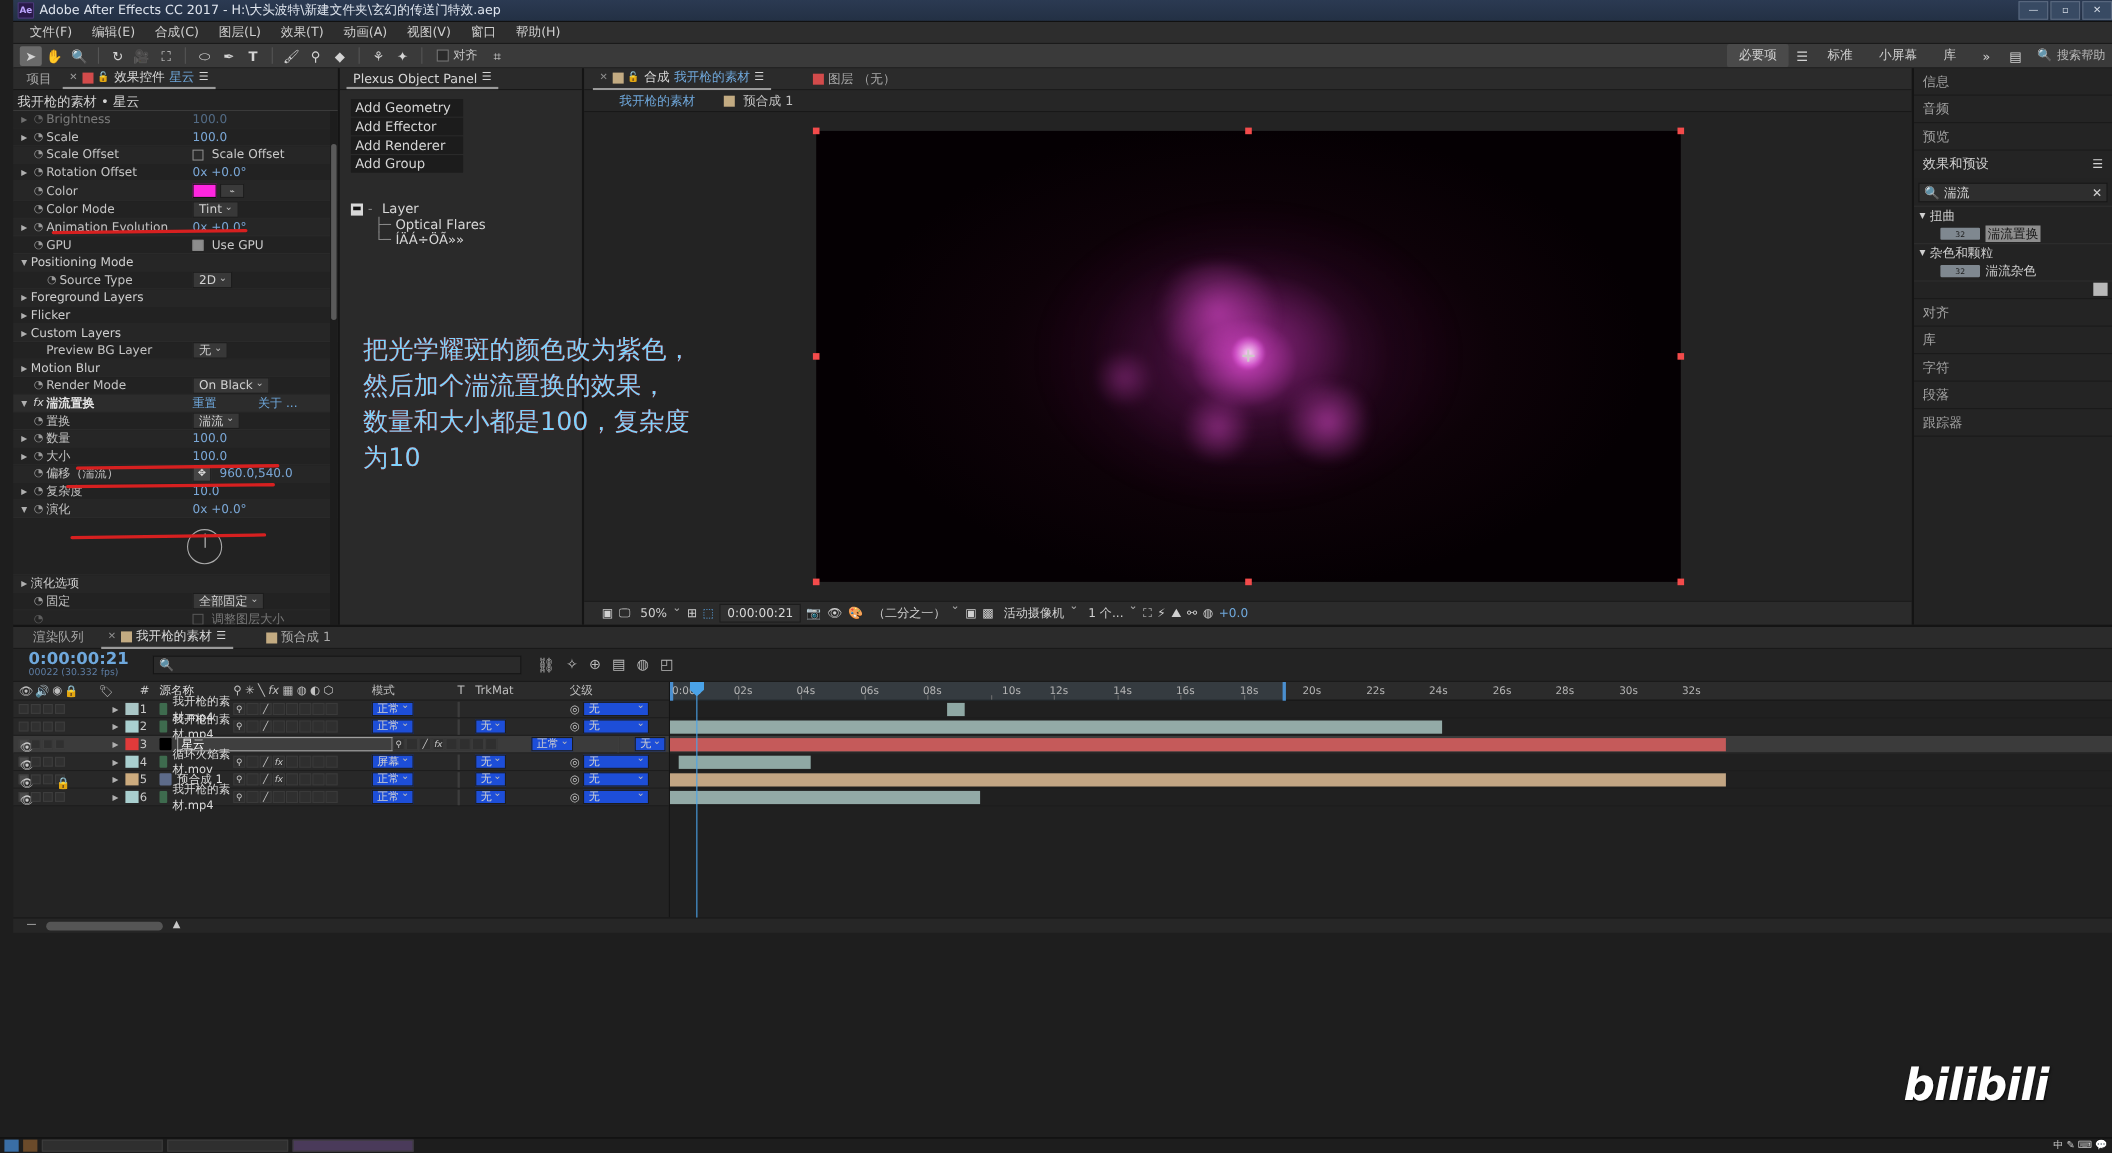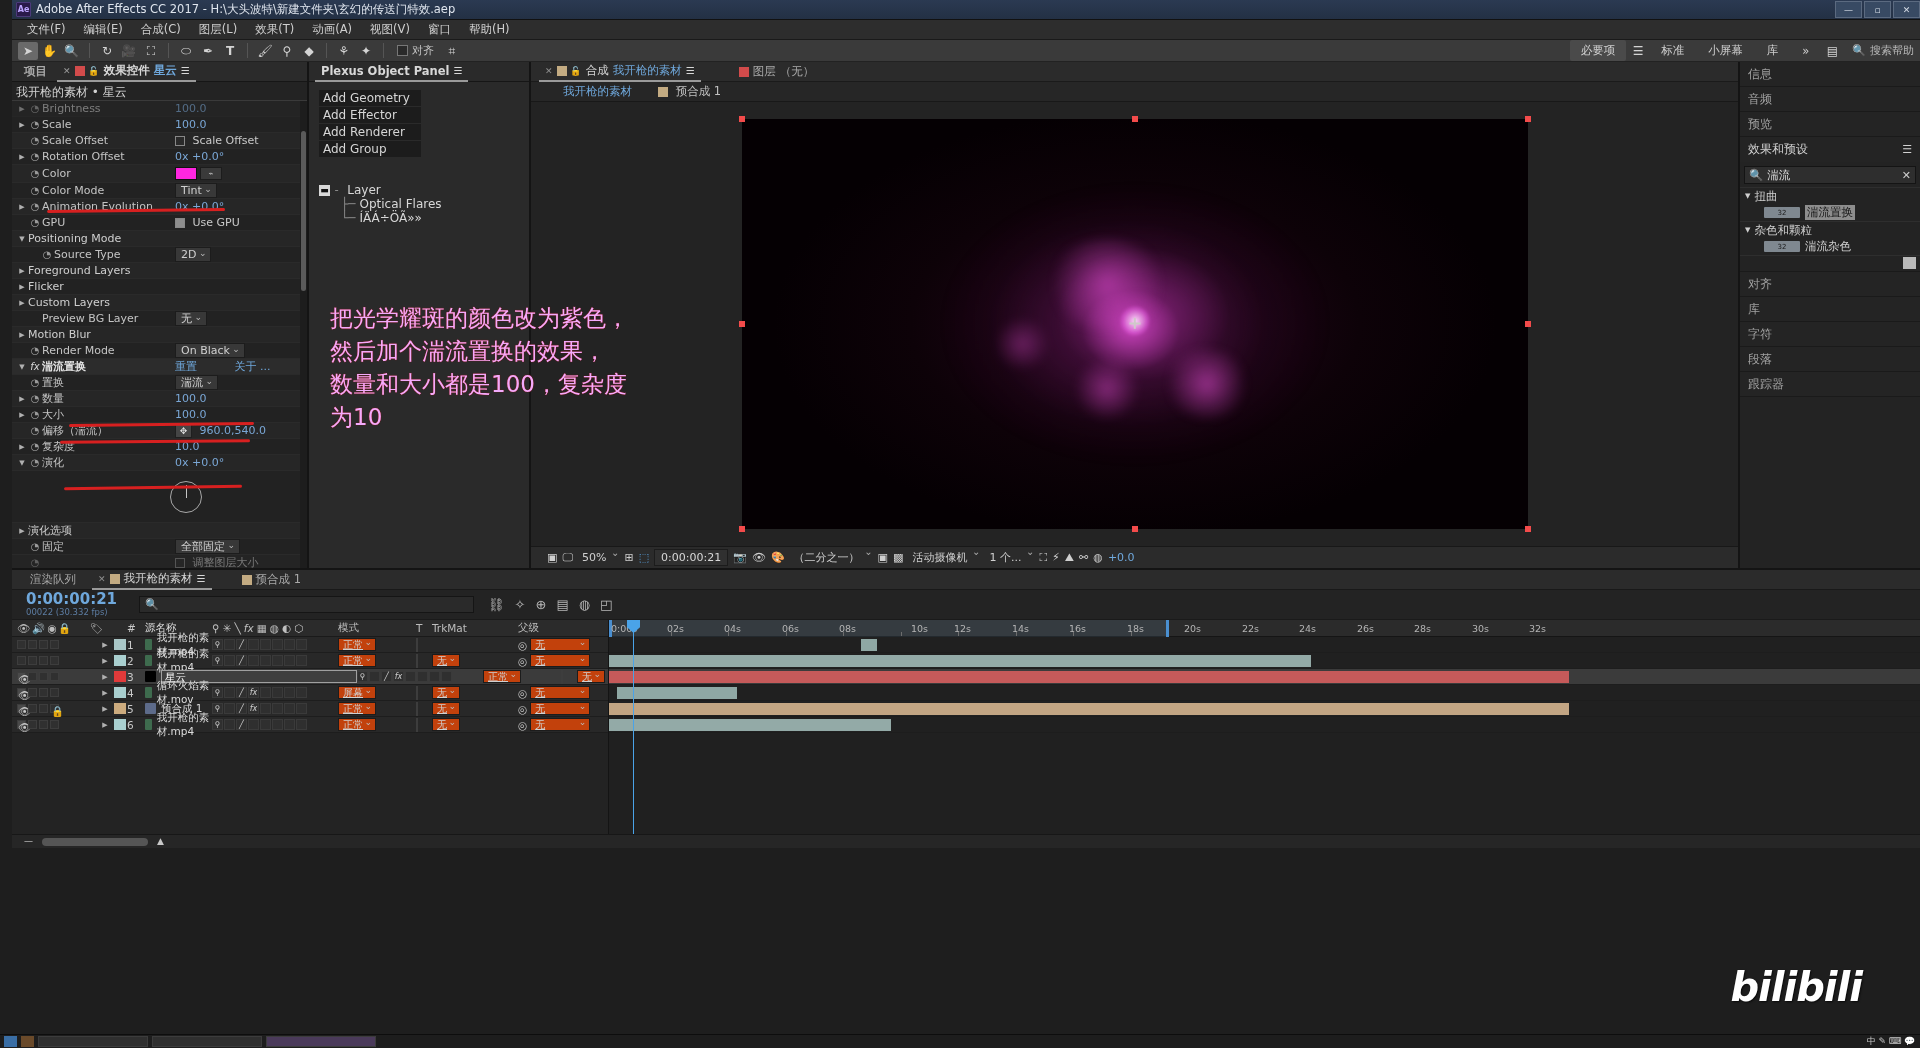--- a/index.html
+++ b/index.html
@@ -71,24 +71,23 @@
     display: flex; align-items: center; gap: 4px; margin-left: 8px;
     color: #b8b8b8; font-size: 11px;
   }
 
   
   .main { position: relative; height: 506px; background: #1e1e1e; display: flex; }
 
   
   .panel { background: #232323; border-right: 2px solid #141414; }
   .ptabs {
-    height: 20px; background: #2b2b2b; display: flex; align-items: center;
+    height: 20px; background: #2b2b2b; display: flex; 
     font-size: 11.5px; border-bottom: 1px solid #161616; padding-left: 6px;
     gap: 4px;
-    font-weight: bold;
   }
   .ptab { padding: 2px 6px; color: #a9a9a9; display: flex; align-items: center; gap: 4px; }
   .ptab.active { color: #d8d8d8; border-bottom: 2px solid #9a9a9a; }
   .ptab .accent { color: #6fa8dc; }
 
   
   #effects-panel { width: 297px; display: flex; flex-direction: column; }
   .ec-head {
     height: 19px; padding: 2px 0 0 4px; font-size: 12px; color: #d2d2d2;
     border-bottom: 1px solid #3a3a3a; background: #232323;
@@ -168,21 +167,21 @@
   .px-box {
     width: 11px; height: 11px; background: #d8d8d8; color: #111;
     font-size: 9px; display: flex; align-items: center; justify-content: center;
     line-height: 1;
   }
   .px-child { padding-left: 22px; display: flex; align-items: center; color: #d8d8d8; }
   .px-el { color: #888; margin-right: 4px; font-family: "DejaVu Sans Mono", monospace; }
 
   
   .annot {
-    position: absolute; left: 318px; top: 240px; color: #f0abfc;
+    position: absolute; left: 318px; top: 240px; color: #7dd3fc;
     font-size: 23px; line-height: 33px; font-weight: 500;
     text-shadow: 0 0 1px #c00; z-index: 30; white-space: nowrap;
   }
 
   
   #comp-panel { flex: 1; display: flex; flex-direction: column; background: #232323; }
   .comp-tabs {
     height: 20px; background: #2b2b2b; display: flex; align-items: center;
     font-size: 11.5px; padding-left: 8px; gap: 6px; border-bottom:1px solid #1a1a1a;
   }
@@ -309,22 +308,22 @@
   .cell-name { flex: 1; display: flex; align-items: center; gap: 5px; color: #dcdcdc; }
   .src-ico { width: 11px; height: 11px; border-radius: 1px; display:inline-block;}
   .nm-edit {
     background: #3f3f3f; border: 1px solid #a0a0a0; padding: 0 3px; color: #fff;
     width: 196px; height: 13px; line-height: 12px;
   }
   .cell-sw { width: 126px; flex: 0 0 126px; display: flex; align-items: center; gap: 1px; }
   .swbox { width: 11px; height: 11px; background: #2f2f2f; border: 1px solid #3a3a3a; font-size: 8px; color: #cfcfcf; text-align:center; line-height:10px;}
   .cell-mode { width: 78px; flex: 0 0 78px; }
   .mode-dd {
-    background: #c2410c; border: 1px solid #1c1c1c; height: 13px; line-height: 12px;
-    padding: 0 12px 0 4px; color: #d0d0d0; position: relative; font-size: 10px; width: 70px; text-decoration: underline;
+    background: #1d4ed8; border: 1px solid #1c1c1c; height: 13px; line-height: 12px;
+    padding: 0 12px 0 4px; color: #d0d0d0; position: relative; font-size: 10px; width: 70px;
   }
   .mode-dd::after { content: "⌄"; position: absolute; right: 3px; top: -3px; font-size: 9px; color: #bbb; }
   .cell-t { width: 16px; flex: 0 0 16px; }
   .cell-trk { width: 86px; flex: 0 0 86px; }
   .cell-par { width: 90px; flex: 0 0 90px; display: flex; align-items: center; gap: 3px; }
   .tl-right { flex: 1; position: relative; background: #202020; overflow: hidden; }
   .ruler {
     height: 17px; background: #2b2b2b; position: relative;
     border-bottom: 1px solid #151515; font-size: 9.5px; color: #b4b4b4;
   }

